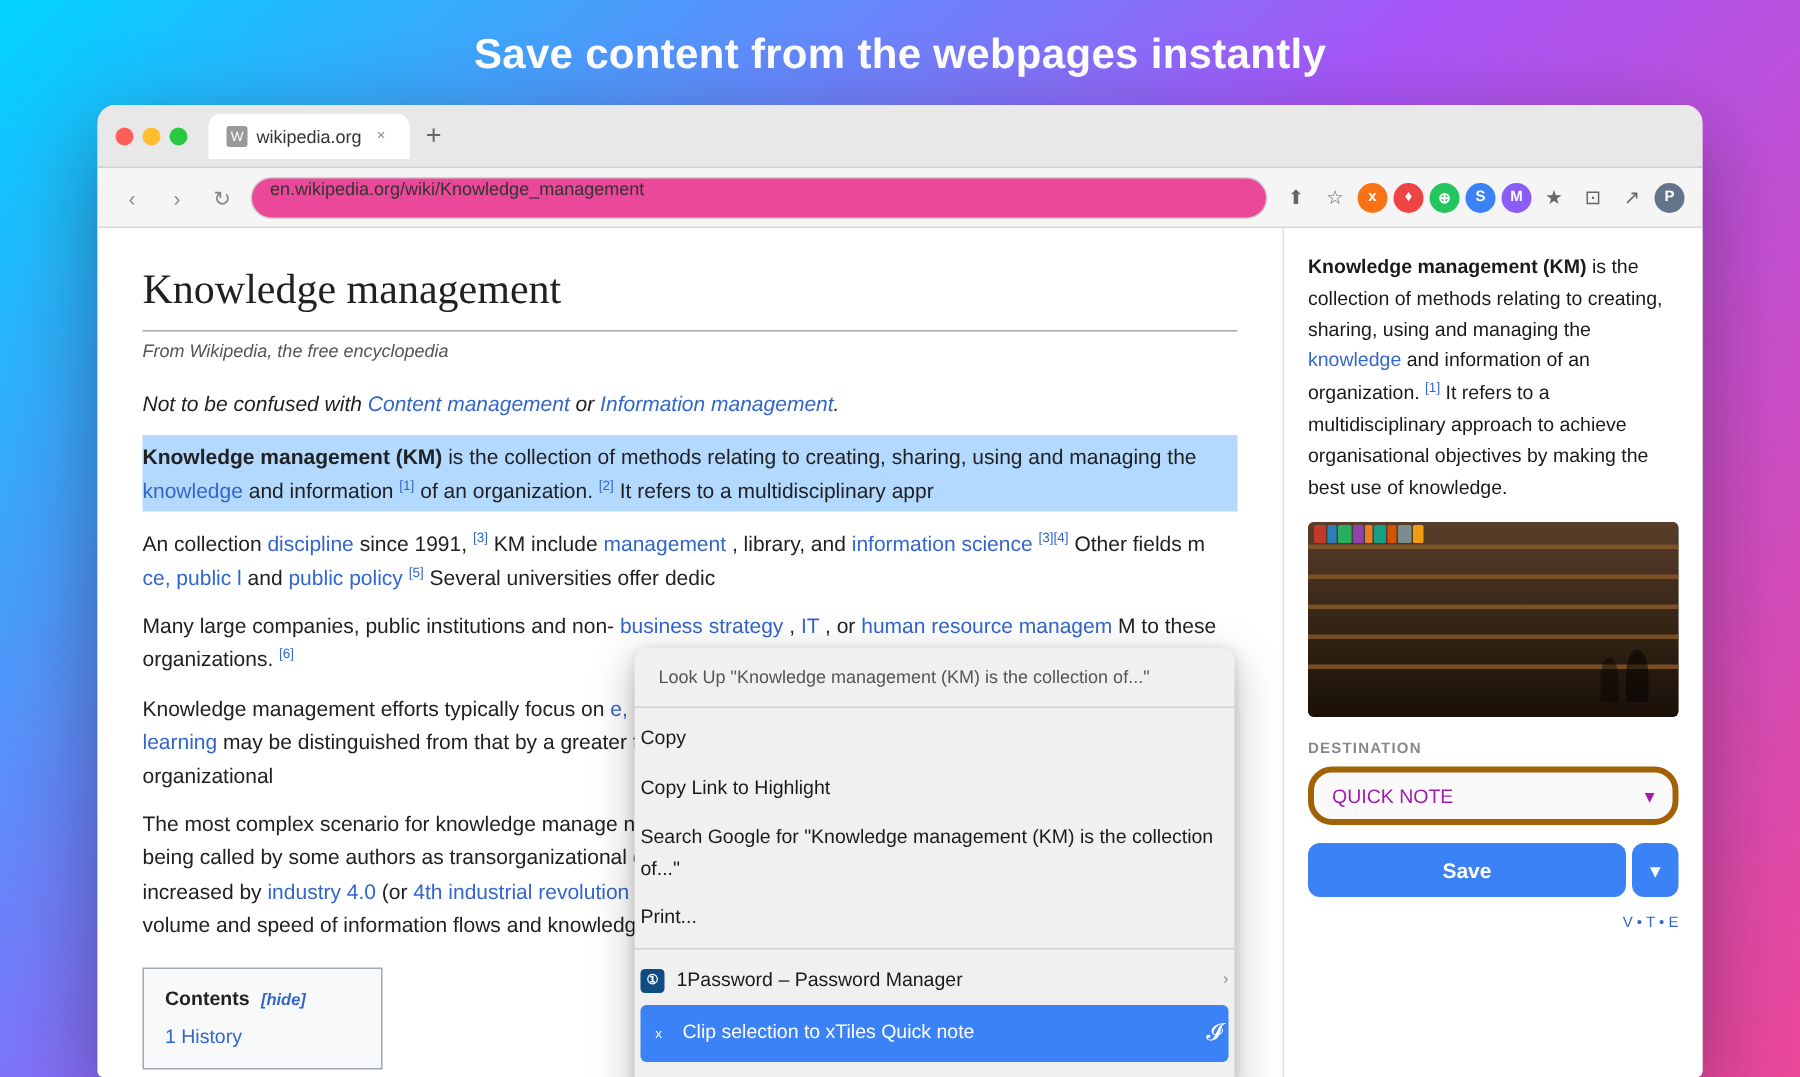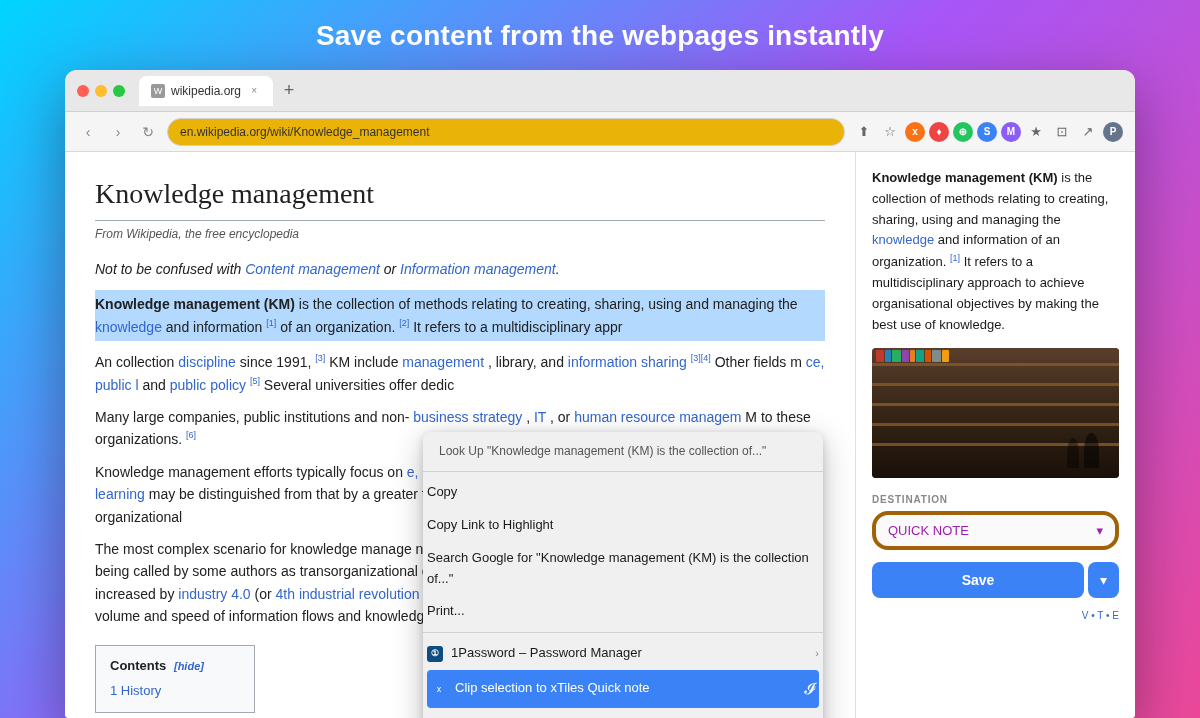--- a/index.html
+++ b/index.html
@@ -125,26 +125,25 @@
       align-items: center;
       justify-content: center;
       color: #888;
       font-size: 14px;
       cursor: pointer;
       border-radius: 3px;
     }
 
     .address-bar {
       flex: 1;
-      background: #eab308;
+      background: #ec4899;
       border: 1px solid #d0d0d0;
       border-radius: 20px;
       height: 28px;
       display: flex;
-      align-items: center;
       padding: 0 12px;
       font-size: 12px;
       color: #333;
     }
 
     .toolbar-actions {
       display: flex;
       align-items: center;
       gap: 4px;
     }
@@ -479,21 +478,21 @@
       </p>
 
       <p class="wiki-text">
         <span>An collection </span>
         <a class="wiki-link">discipline</a>
         <span> since 1991,</span>
         <sup class="wiki-superscript">[3]</sup>
         <span> KM include</span>
         <a class="wiki-link">management</a>
         <span>, library, and </span>
-        <a class="wiki-link">information sharing</a>
+        <a class="wiki-link">information science</a>
         <sup class="wiki-superscript">[3][4]</sup>
         <span> Other fields m</span>
         <a class="wiki-link">ce, public l</a>
         <span> and </span>
         <a class="wiki-link">public policy</a>
         <sup class="wiki-superscript">[5]</sup>
         <span> Several universities offer dedic</span>
       </p>
 
       <p class="wiki-text">

